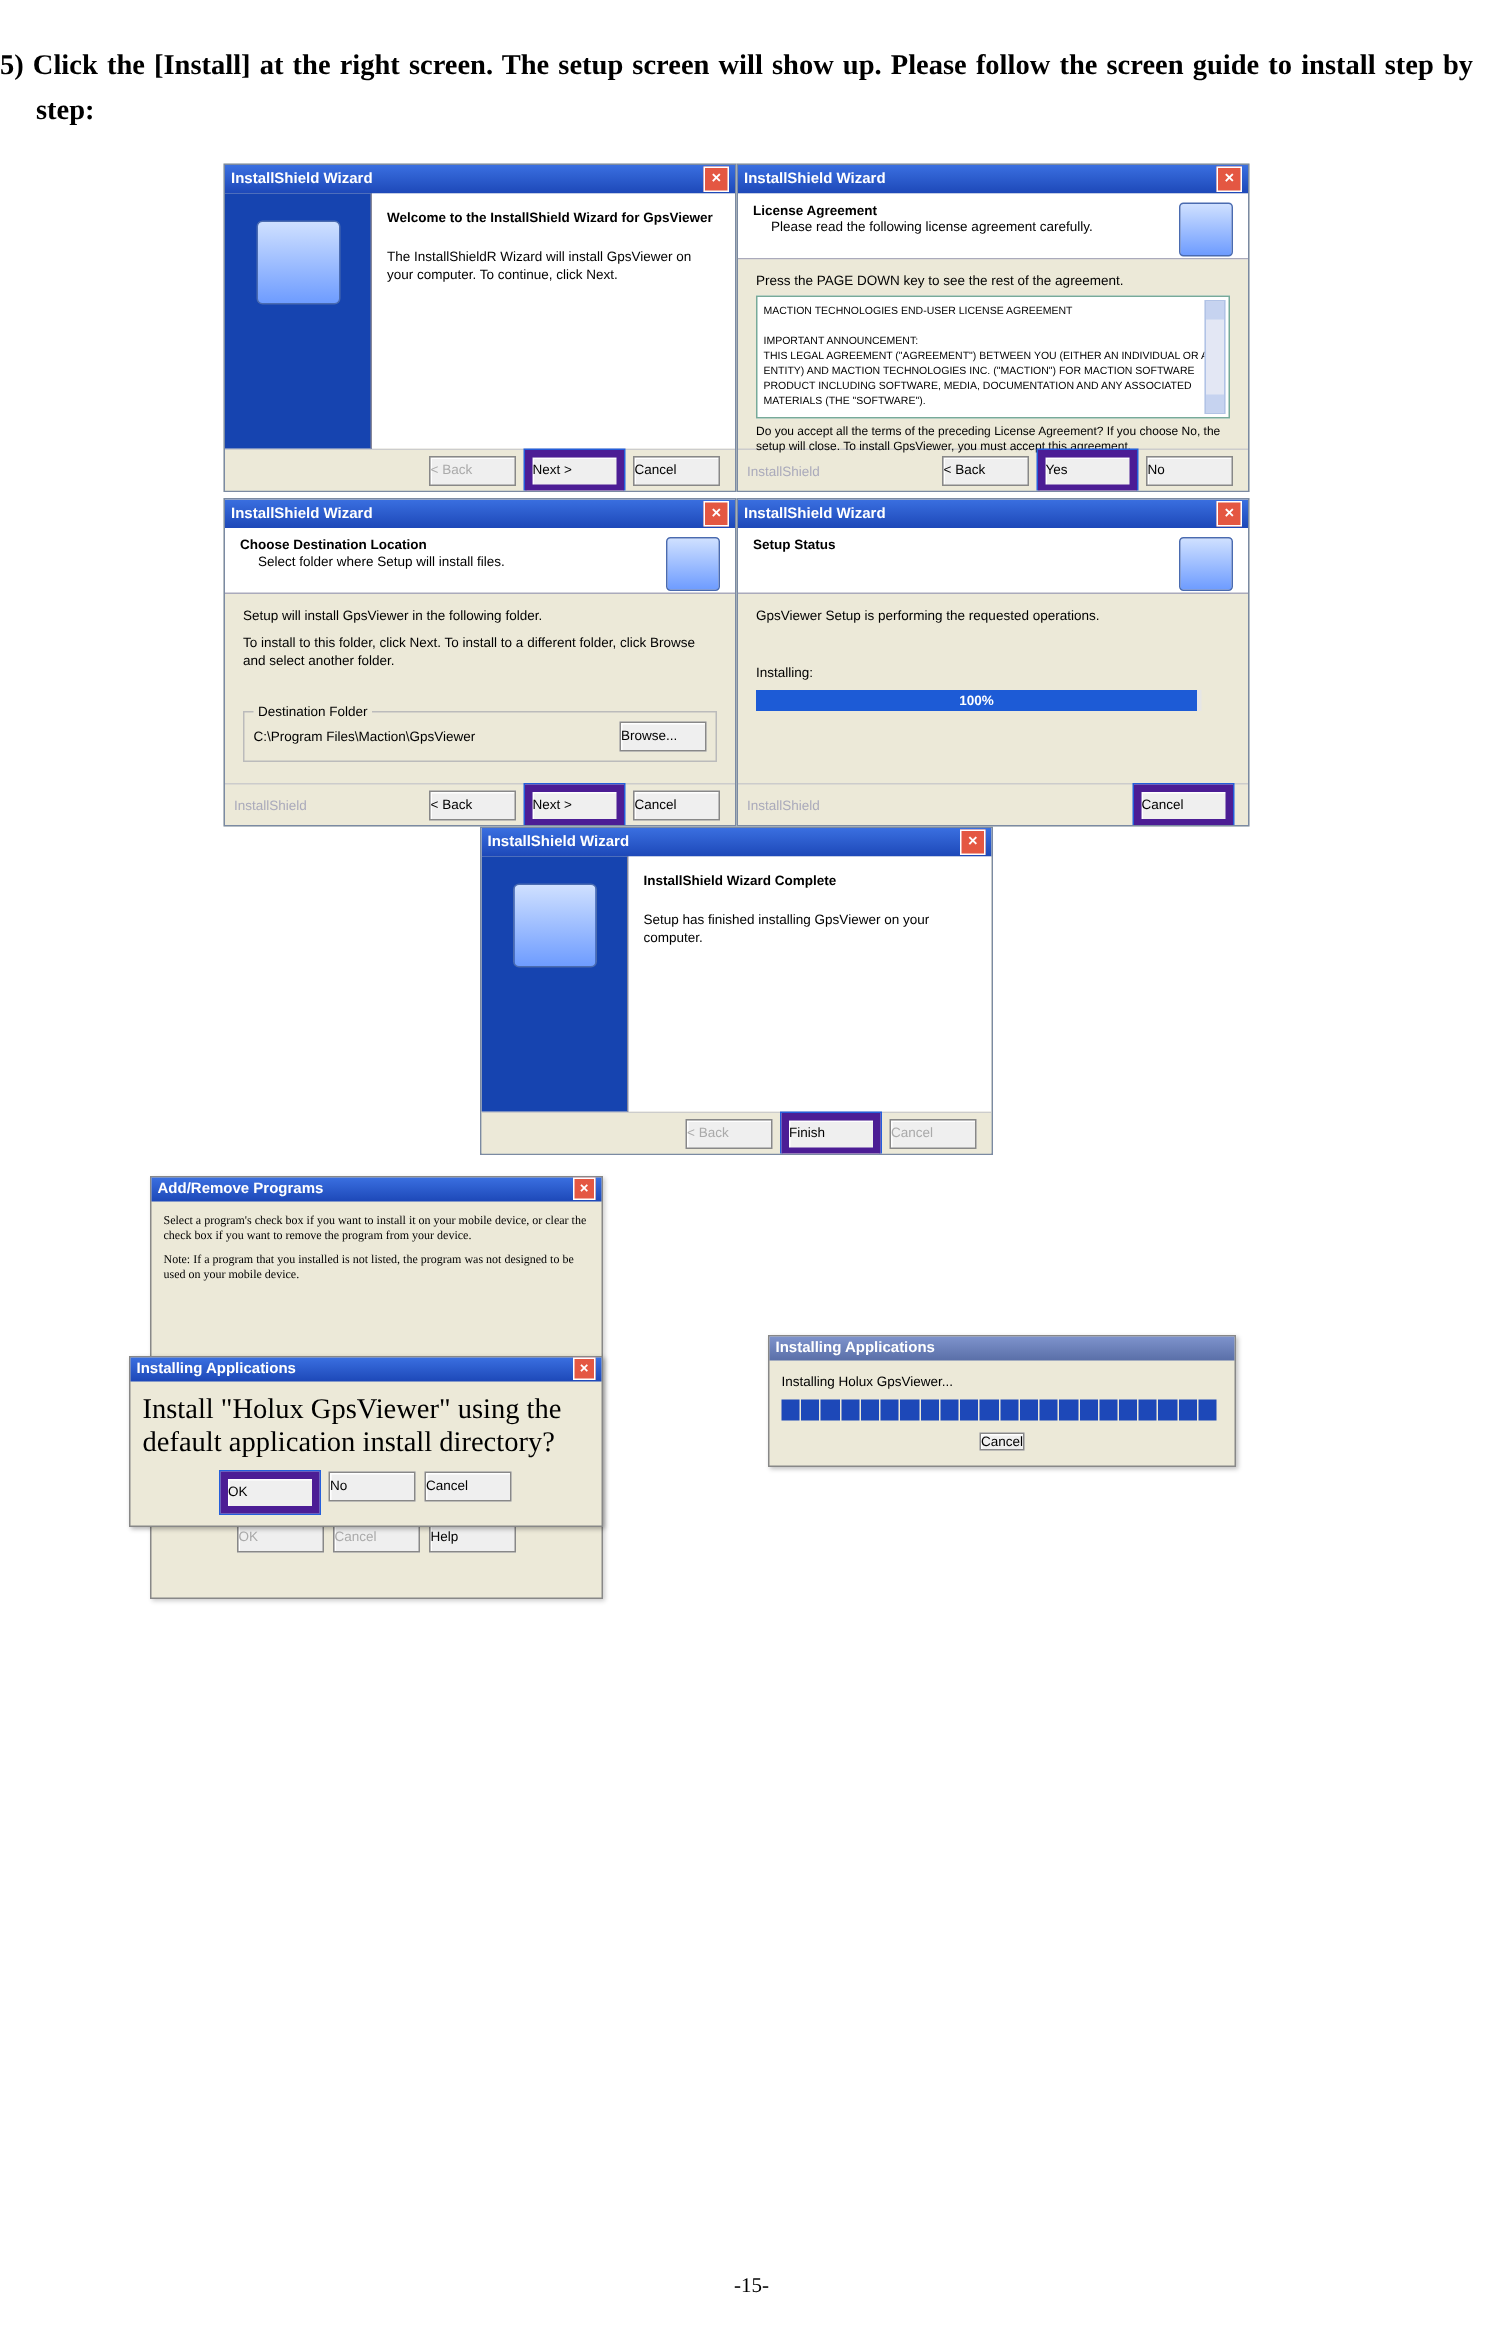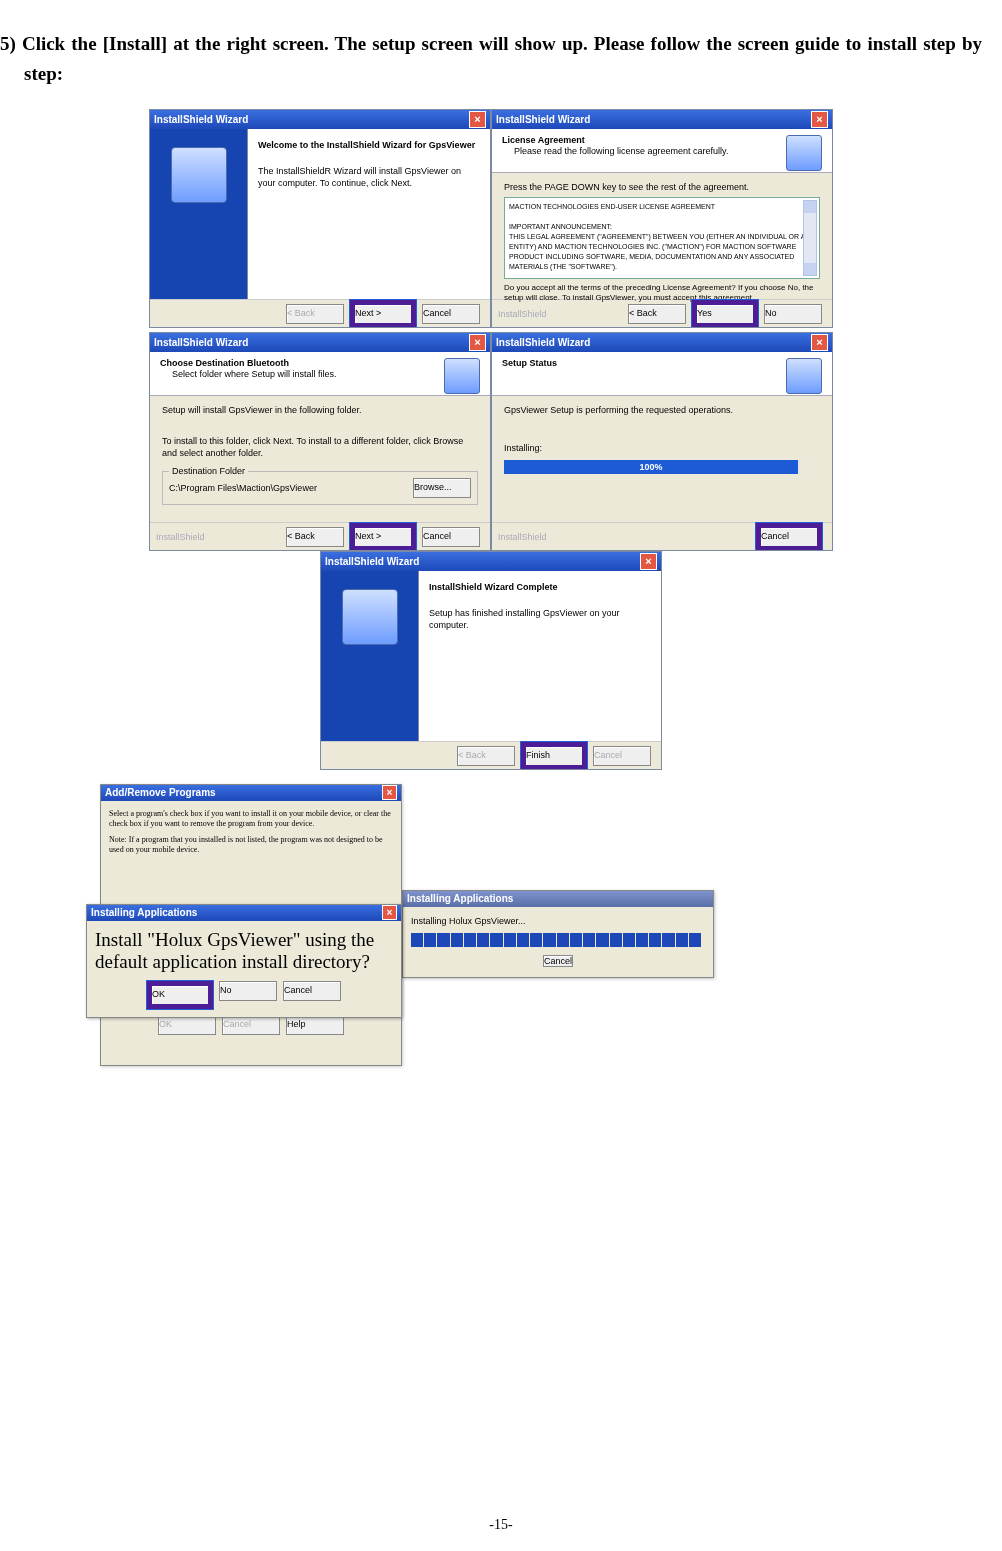--- a/index.html
+++ b/index.html
@@ -175,21 +175,21 @@
     border:1px solid #bbb; padding:6px; margin-top:8px;
     font:9px/12px Tahoma,sans-serif;
     position:relative;
   }
   .group .legend{
     position:absolute; top:-7px; left:6px; background:#ece9d8; padding:0 3px;
   }
   .center-shot{ display:flex; justify-content:center; margin-top:0; }
 
   
-  .bottom-row{ display:flex; justify-content:flex-start; padding-left:100px; margin-top:14px; align-items:center;}
+  .bottom-row{ display:flex; justify-content:flex-start; gap:110px; padding-left:100px; margin-top:14px; align-items:center;}
   .dlg-small{
     width:310px; border:1px solid #888; background:#ece9d8;
     font:9px/12px Tahoma,sans-serif;
     box-shadow: 1px 1px 3px rgba(0,0,0,.25);
   }
   .dlg-sm-title{
     height:16px; background:linear-gradient(#3a6fe0,#1d48b8);
     color:#fff; font:bold 10px/16px Tahoma,sans-serif;
     padding:0 4px; display:flex; justify-content:space-between;
   }
@@ -277,29 +277,29 @@
 
   <div class="shots-2col">
 
     <div class="shot">
       <div class="titlebar">
         <span>InstallShield Wizard</span>
         <span class="x">×</span>
       </div>
       <div class="wiz-subhead">
         <div>
-          <div style="font-weight:bold;">Choose Destination Bluetooth</div>
+          <div style="font-weight:bold;">Choose Destination Location</div>
           <div style="padding-left:12px;">Select folder where Setup will install files.</div>
         </div>
         <div class="boxicon-sm"></div>
       </div>
       <div class="wiz-content" style="height:126px;">
         <div>Setup will install GpsViewer in the following folder.</div>
-        <div style="margin-top:19px;">To install to this folder, click Next. To install to a different folder, click Browse and select another folder.</div>
-        <div class="group" style="margin-top:12px;display:flex;justify-content:space-between;align-items:center;">
+        <div style="margin-top:6px;">To install to this folder, click Next. To install to a different folder, click Browse and select another folder.</div>
+        <div class="group" style="margin-top:28px;display:flex;justify-content:space-between;align-items:center;">
           <span class="legend">Destination Folder</span>
           <span>C:\Program Files\Maction\GpsViewer</span>
           <span class="winbtn">Browse...</span>
         </div>
       </div>
       <div class="btnrow">
         <span class="label-left">InstallShield</span>
         <span class="winbtn">&lt; Back</span>
         <span class="winbtn primary">Next &gt;</span>
         <span class="winbtn">Cancel</span>

